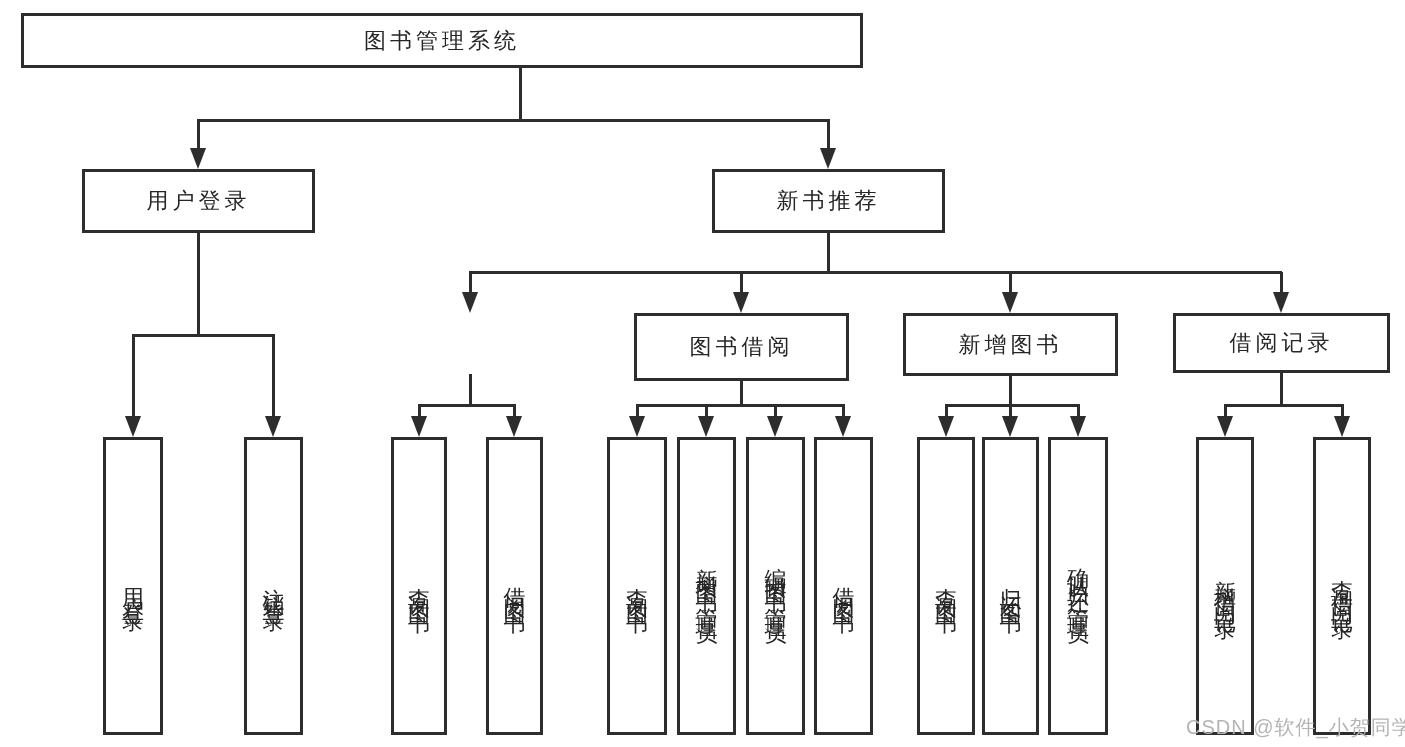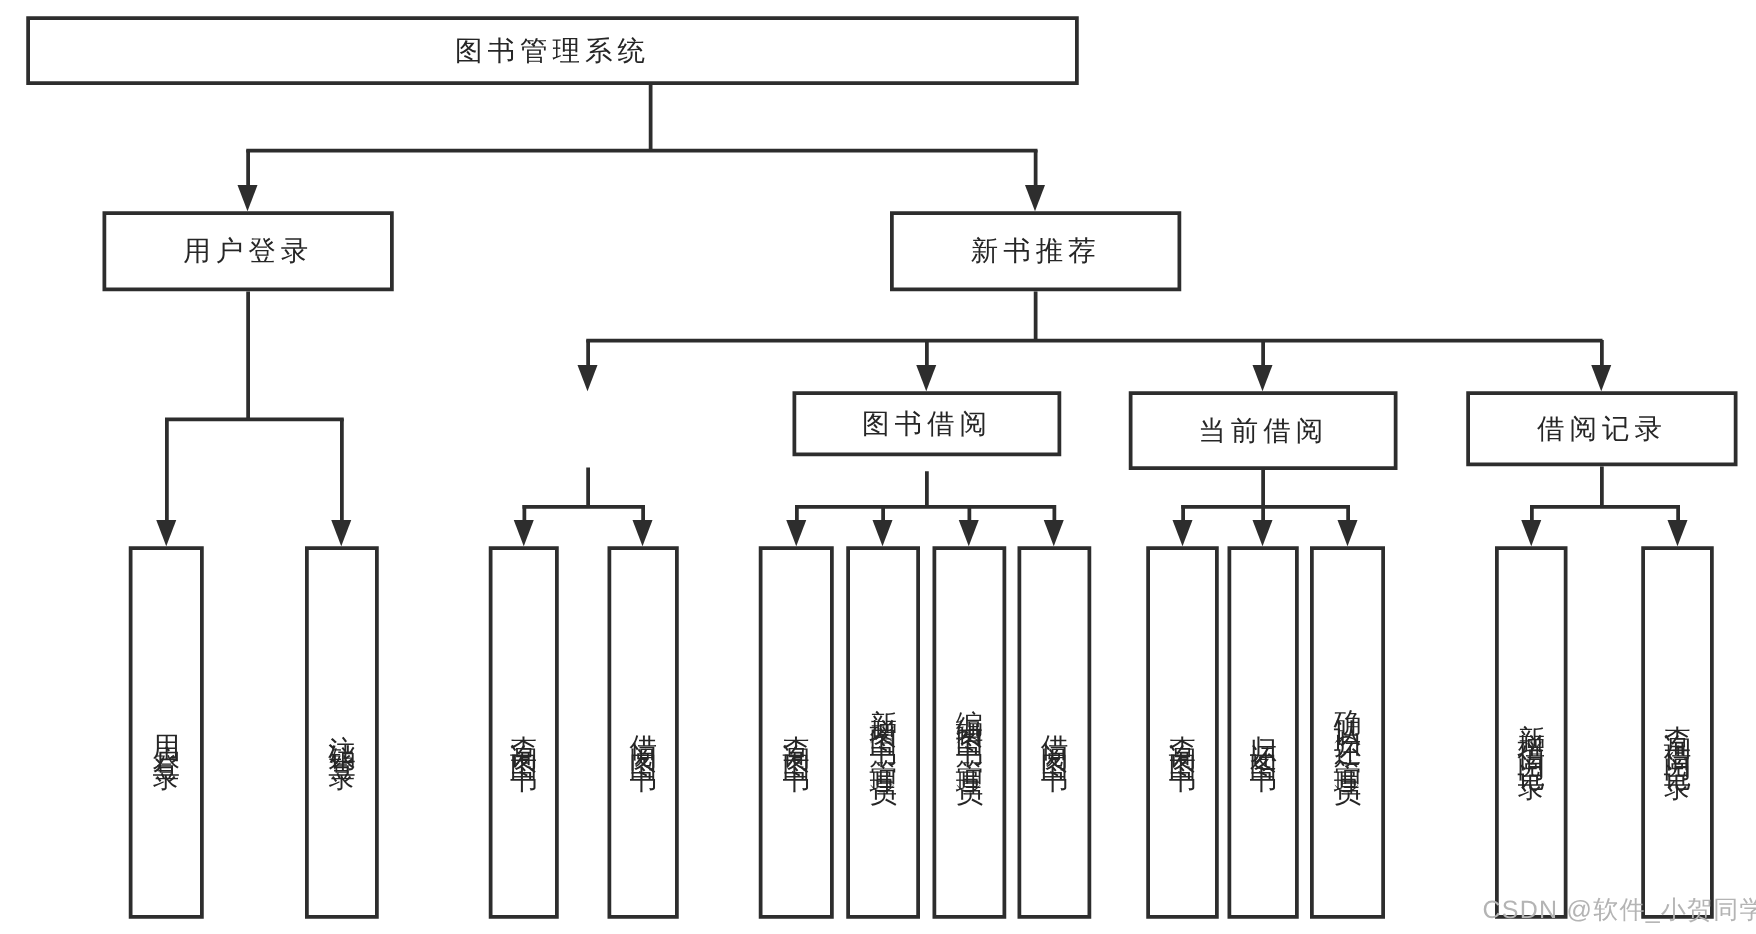--- a/index.html
+++ b/index.html
@@ -84,22 +84,22 @@
       <div class="arrow" style="left: 1070px; top: 416px;"></div>
       <div class="arrow" style="left: 1217px; top: 416px;"></div>
       <div class="arrow" style="left: 1334px; top: 416px;"></div>
     </div>
 
   <div class="box" style="left:21px;top:13px;width:842px;height:55px">图书管理系统</div>
 
   <div class="box" style="left:82px;top:169px;width:233px;height:64px">用户登录</div>
   <div class="box" style="left:712px;top:169px;width:233px;height:64px">新书推荐</div>
 
-  <div class="box" style="left:634px;top:313px;width:215px;height:52px">图书借阅</div>
-  <div class="box" style="left:903px;top:313px;width:215px;height:63px">当前借阅</div>
+  <div class="box" style="left:634px;top:313px;width:215px;height:68px">图书借阅</div>
+  <div class="box" style="left:903px;top:313px;width:215px;height:63px">新增图书</div>
   <div class="box" style="left:1173px;top:313px;width:217px;height:60px">借阅记录</div>
 
   <div class="box vbox" style="left:103px;top:437px;width:60px;height:298px">用户登录</div>
   <div class="box vbox" style="left:244px;top:437px;width:59px;height:298px">注销登录</div>
 
   <div class="box vbox" style="left:391px;top:437px;width:56px;height:298px">查询图书</div>
   <div class="box vbox" style="left:486px;top:437px;width:57px;height:298px">借阅图书</div>
 
   <div class="box vbox" style="left:607px;top:437px;width:60px;height:298px">查询图书</div>
   <div class="box vbox" style="left:677px;top:437px;width:59px;height:298px">新增图书（管理员）</div>

